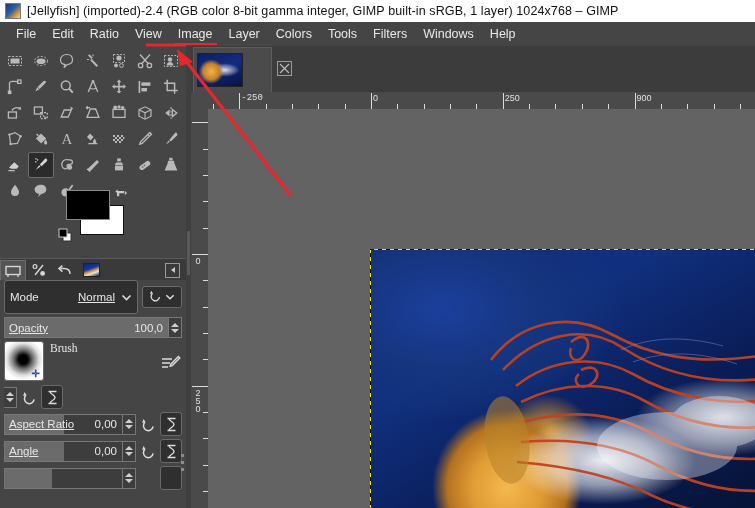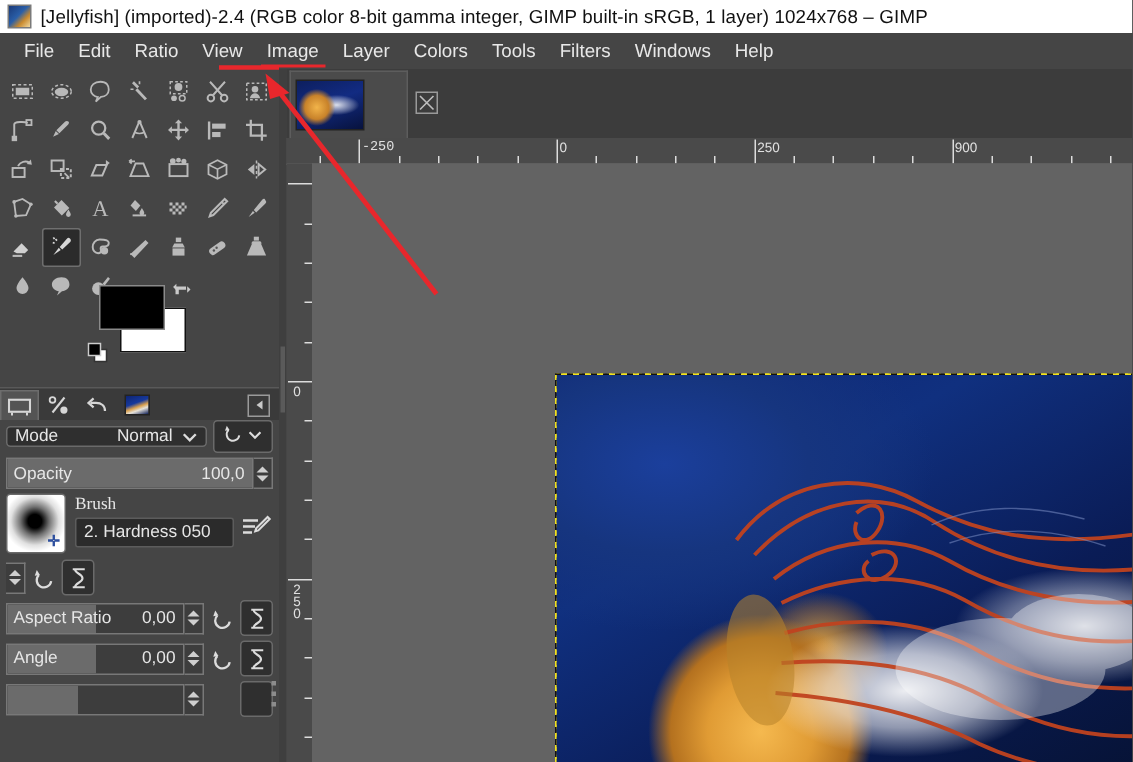--- a/index.html
+++ b/index.html
@@ -127,47 +127,47 @@
     background: #454545;
     overflow: hidden;
   }
   #tool-title {
     font-size: 12px; font-weight: bold; color: #f0f0f0;
     padding: 3px 0 3px 5px;
   }
   .row { display: flex; align-items: center; margin: 0 4px 3px 4px; }
 
   .combo {
-    flex: 1 1 auto; height: 14px;
+    flex: 1 1 auto; height: 34px;
     background: #2f2f2f; border: 1px solid #6a6a6a; border-radius: 3px;
     display: flex; align-items: center; box-sizing: border-box;
     padding: 0 5px; color: #e6e6e6; font-size: 11.5px;
   }
   .combo .lbl { flex: 0 0 auto; }
-  .combo .val { flex: 1 1 auto; text-align: right; padding-right: 6px; }
+  .combo .val { flex: 1 1 auto; text-align: right; padding-right: 6px; text-decoration: underline; }
   .chev { width: 11px; height: 11px; flex: 0 0 auto; }
 
   .resetbtn {
     margin-left: 4px; width: 40px; height: 22px;
     background: #2f2f2f; border: 1px solid #6a6a6a; border-radius: 3px;
     display: flex; align-items: center; justify-content: center; gap: 3px;
     box-sizing: border-box; flex: 0 0 auto;
   }
 
   .slider {
     position: relative; flex: 1 1 auto; height: 21px;
     background: #3d3d3d; border: 1px solid #787878;
     box-sizing: border-box; display: flex; align-items: center;
     color: #e6e6e6; font-size: 11.5px; overflow: hidden;
   }
   .slider .fill {
     position: absolute; left: 0; top: 0; bottom: 0;
     background: #6b6b6b;
   }
-  .slider .name { position: relative; padding-left: 4px; z-index: 2; }
+  .slider .name { position: relative; padding-left: 4px; z-index: 2; text-decoration: underline; }
   .slider .num  { position: relative; margin-left: auto; padding-right: 5px; z-index: 2; }
   .spin {
     width: 13px; height: 21px; flex: 0 0 auto;
     background: #3d3d3d; border: 1px solid #787878; border-left: none;
     box-sizing: border-box;
     display: flex; flex-direction: column; align-items: center; justify-content: center;
   }
   .spin .up, .spin .dn { width: 0; height: 0; }
   .spin .up { border-left: 4px solid transparent; border-right: 4px solid transparent; border-bottom: 4px solid #cfcfcf; margin-bottom: 2px;}
   .spin .dn { border-left: 4px solid transparent; border-right: 4px solid transparent; border-top: 4px solid #cfcfcf; }
@@ -692,21 +692,20 @@
             <div class="dn"></div>
           </div>
       </div>
 
       <div id="brush-row">
         <div id="brush-preview">
           <span id="brush-plus">✛</span>
         </div>
         <div id="brush-col">
           <div id="brush-label">Brush</div>
-          <div id="brush-name">2. Hardness 050</div>
         </div>
         <div id="brush-edit">
           <svg width="20" height="18" viewBox="0 0 20 18">
               <path d="M1 4h10M1 8h8M1 12h6" stroke="#dcdcdc" stroke-width="1.6"></path>
               <path d="M17.4 1.6l1.4 1.4-7.6 7.6-2 .6.6-2z" fill="none" stroke="#dcdcdc" stroke-width="1.4"></path>
             </svg>
         </div>
       </div>
 
       <div class="row">

